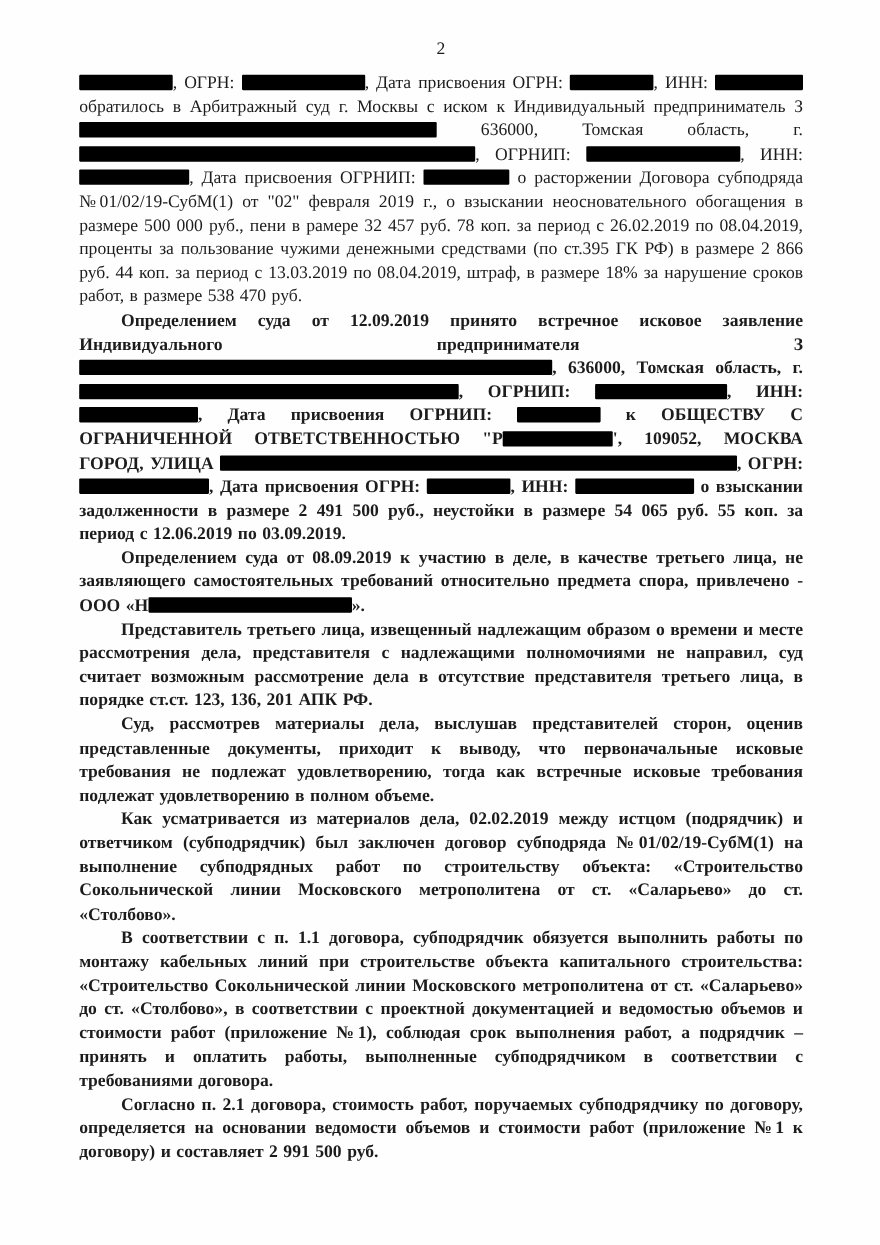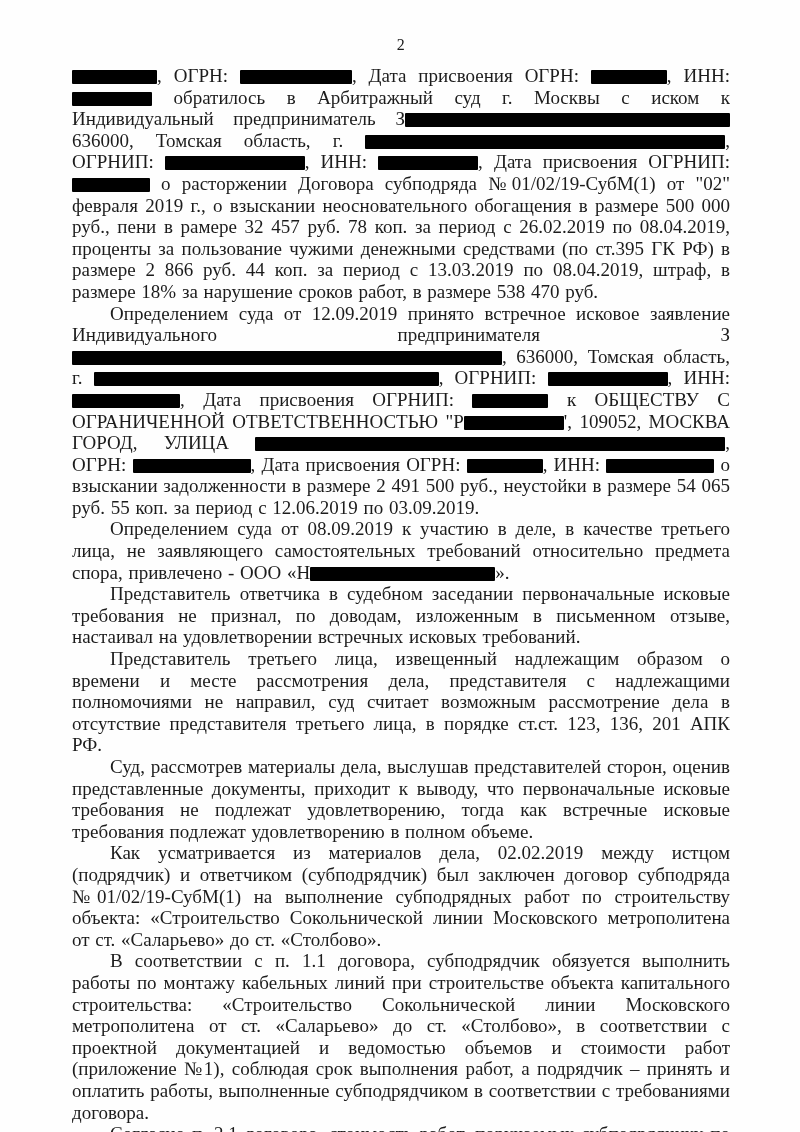--- a/index.html
+++ b/index.html
@@ -21,43 +21,43 @@
   .page-number {
     text-align: center;
     font-size: 16px;
     margin: 0 0 11px 0;
     letter-spacing: 0.5px;
   }
   .doc-body p {
     margin: 0;
     padding: 0;
     text-align: justify;
-    font-size: 19px;
+    font-size: 16px;
     line-height: 21.6px;
     word-spacing: 1px;
   }
   .doc-body p.indent {
     text-indent: 38px;
+    font-weight: bold;
   }
   .redact {
     display: inline-block;
     height: 14px;
     vertical-align: -2px;
     border-radius: 1px;
   }
 </style>
 </head>
 <body>
 
 <div class="page">
   <p class="page-number">2</p>
   <div class="doc-body" id="doc-body">
       <p><span class="redact" style="width: 85px; background: rgb(0, 0, 0);"></span><span>, ОГРН: </span><span class="redact" style="width: 112px; background: rgb(0, 0, 0);"></span><span>, Дата присвоения ОГРН: </span><span class="redact" style="width: 76px; background: rgb(0, 0, 0);"></span><span>, ИНН: </span><span class="redact" style="width: 80px; background: rgb(0, 0, 0);"></span><span> обратилось в Арбитражный суд г. Москвы с иском к Индивидуальный предприниматель З</span><span class="redact" style="width: 325px; background: rgb(0, 0, 0);"></span><span> 636000, Томская область, г. </span><span class="redact" style="width: 360px; background: rgb(0, 0, 0);"></span><span>, ОГРНИП: </span><span class="redact" style="width: 140px; background: rgb(0, 0, 0);"></span><span>, ИНН: </span><span class="redact" style="width: 100px; background: rgb(0, 0, 0);"></span><span>, Дата присвоения ОГРНИП: </span><span class="redact" style="width: 78px; background: rgb(0, 0, 0);"></span><span> о расторжении Договора субподряда №01/02/19-СубМ(1) от "02" февраля 2019 г., о взыскании неосновательного обогащения в размере 500 000 руб., пени в рамере 32 457 руб. 78 коп. за период с 26.02.2019 по 08.04.2019, проценты за пользование чужими денежными средствами (по ст.395 ГК РФ) в размере 2 866 руб. 44 коп. за период с 13.03.2019 по 08.04.2019, штраф, в размере 18% за нарушение сроков работ, в размере 538 470 руб.</span></p>
       <p class="indent"><span>Определением суда от 12.09.2019 принято встречное исковое заявление Индивидуального предпринимателя З</span><span class="redact" style="width: 430px; background: rgb(0, 0, 0);"></span><span>, 636000, Томская область, г. </span><span class="redact" style="width: 345px; background: rgb(0, 0, 0);"></span><span>, ОГРНИП: </span><span class="redact" style="width: 120px; background: rgb(0, 0, 0);"></span><span>, ИНН: </span><span class="redact" style="width: 108px; background: rgb(0, 0, 0);"></span><span>, Дата присвоения ОГРНИП: </span><span class="redact" style="width: 76px; background: rgb(0, 0, 0);"></span><span> к ОБЩЕСТВУ С ОГРАНИЧЕННОЙ ОТВЕТСТВЕННОСТЬЮ "Р</span><span class="redact" style="width: 100px; background: rgb(0, 0, 0);"></span><span>', 109052, МОСКВА ГОРОД, УЛИЦА </span><span class="redact" style="width: 470px; background: rgb(0, 0, 0);"></span><span>, ОГРН: </span><span class="redact" style="width: 118px; background: rgb(0, 0, 0);"></span><span>, Дата присвоения ОГРН: </span><span class="redact" style="width: 76px; background: rgb(0, 0, 0);"></span><span>, ИНН: </span><span class="redact" style="width: 108px; background: rgb(0, 0, 0);"></span><span> о взыскании задолженности в размере 2 491 500 руб., неустойки в размере 54 065 руб. 55 коп. за период с 12.06.2019 по 03.09.2019.</span></p>
       <p class="indent"><span>Определением суда от 08.09.2019 к участию в деле, в качестве третьего лица, не заявляющего самостоятельных требований относительно предмета спора, привлечено - ООО «Н</span><span class="redact" style="width: 185px; background: rgb(0, 0, 0);"></span><span>».</span></p>
-      <p class="indent"><span>Представитель ответчика в судебном заседании первоначальные исковые требования не признал, по доводам, изложенным в письменном отзыве, настаивал на удовлетворении встречных исковых требований.</span></p>
       <p class="indent"><span>Представитель третьего лица, извещенный надлежащим образом о времени и месте рассмотрения дела, представителя с надлежащими полномочиями не направил, суд считает возможным рассмотрение дела в отсутствие представителя третьего лица, в порядке ст.ст. 123, 136, 201 АПК РФ.</span></p>
       <p class="indent"><span>Суд, рассмотрев материалы дела, выслушав представителей сторон, оценив представленные документы, приходит к выводу, что первоначальные исковые требования не подлежат удовлетворению, тогда как встречные исковые требования подлежат удовлетворению в полном объеме.</span></p>
       <p class="indent"><span>Как усматривается из материалов дела, 02.02.2019 между истцом (подрядчик) и ответчиком (субподрядчик) был заключен договор субподряда №01/02/19-СубМ(1) на выполнение субподрядных работ по строительству объекта: «Строительство Сокольнической линии Московского метрополитена от ст. «Саларьево» до ст. «Столбово».</span></p>
       <p class="indent"><span>В соответствии с п. 1.1 договора, субподрядчик обязуется выполнить работы по монтажу кабельных линий при строительстве объекта капитального строительства: «Строительство Сокольнической линии Московского метрополитена от ст. «Саларьево» до ст. «Столбово», в соответствии с проектной документацией и ведомостью объемов и стоимости работ (приложение №1), соблюдая срок выполнения работ, а подрядчик – принять и оплатить работы, выполненные субподрядчиком в соответствии с требованиями договора.</span></p>
       <p class="indent"><span>Согласно п. 2.1 договора, стоимость работ, поручаемых субподрядчику по договору, определяется на основании ведомости объемов и стоимости работ (приложение №1 к договору) и составляет 2 991 500 руб.</span></p>
     </div>
 </div>
 
 </body></html>

